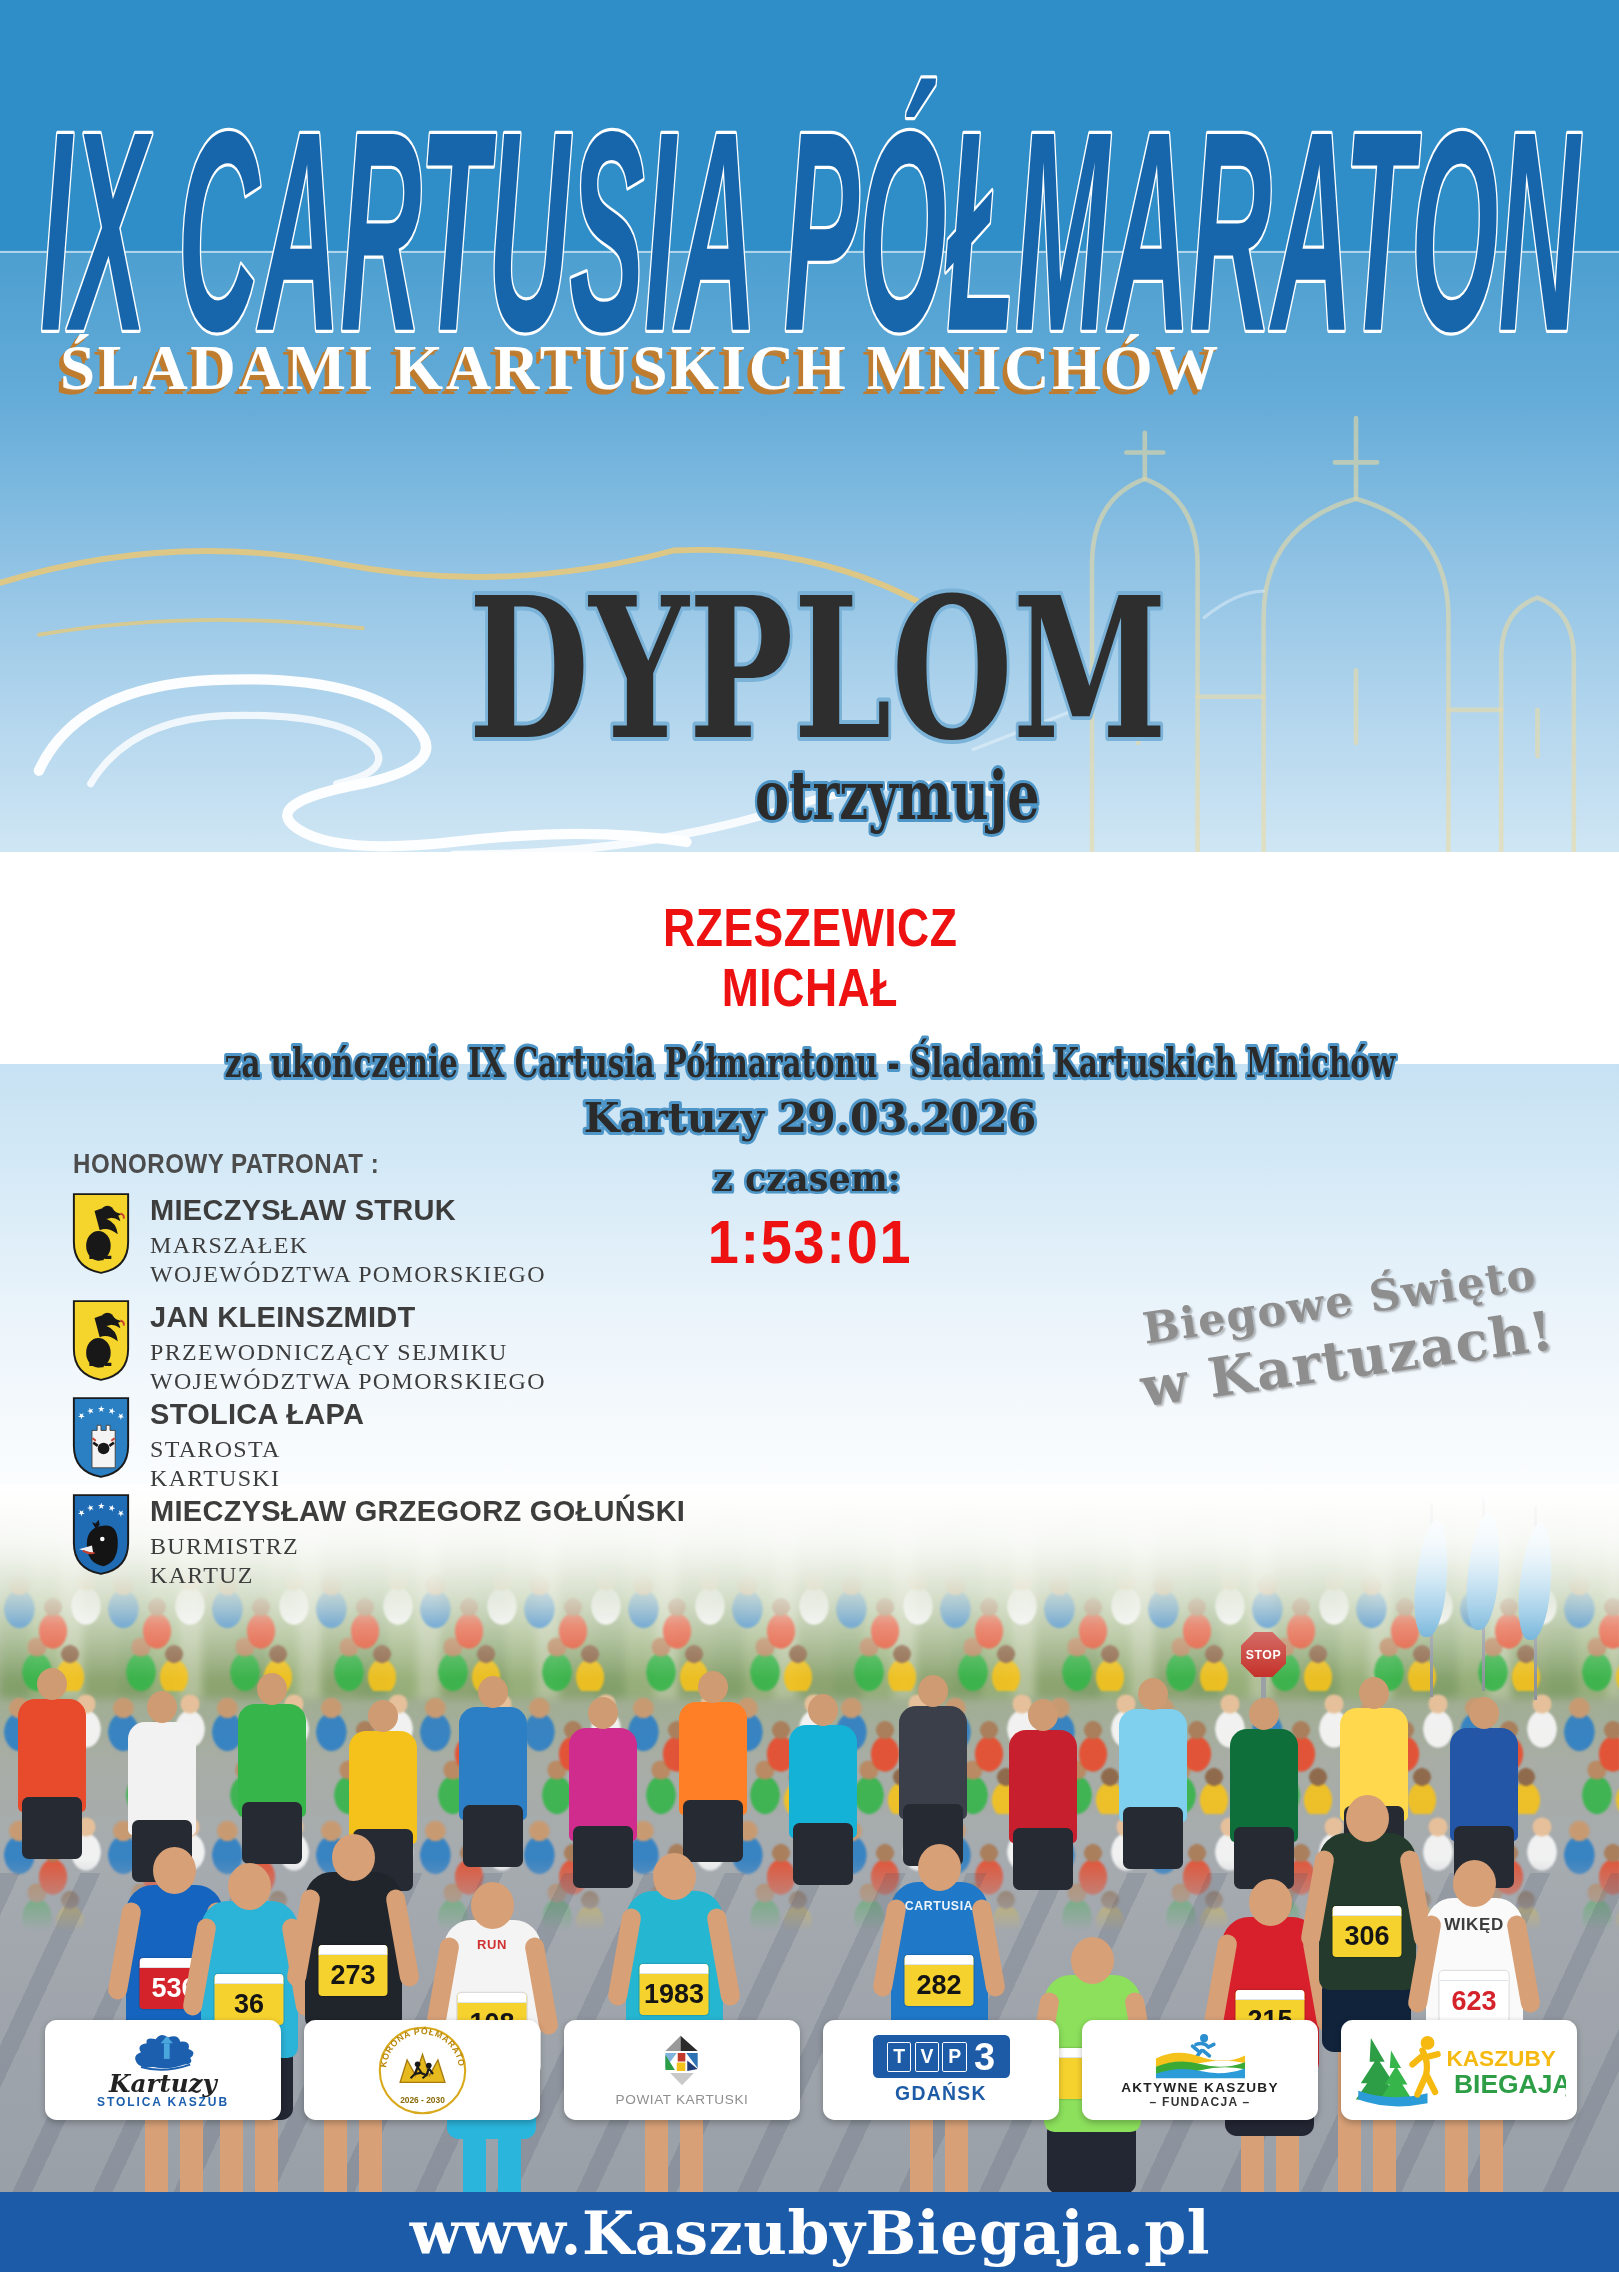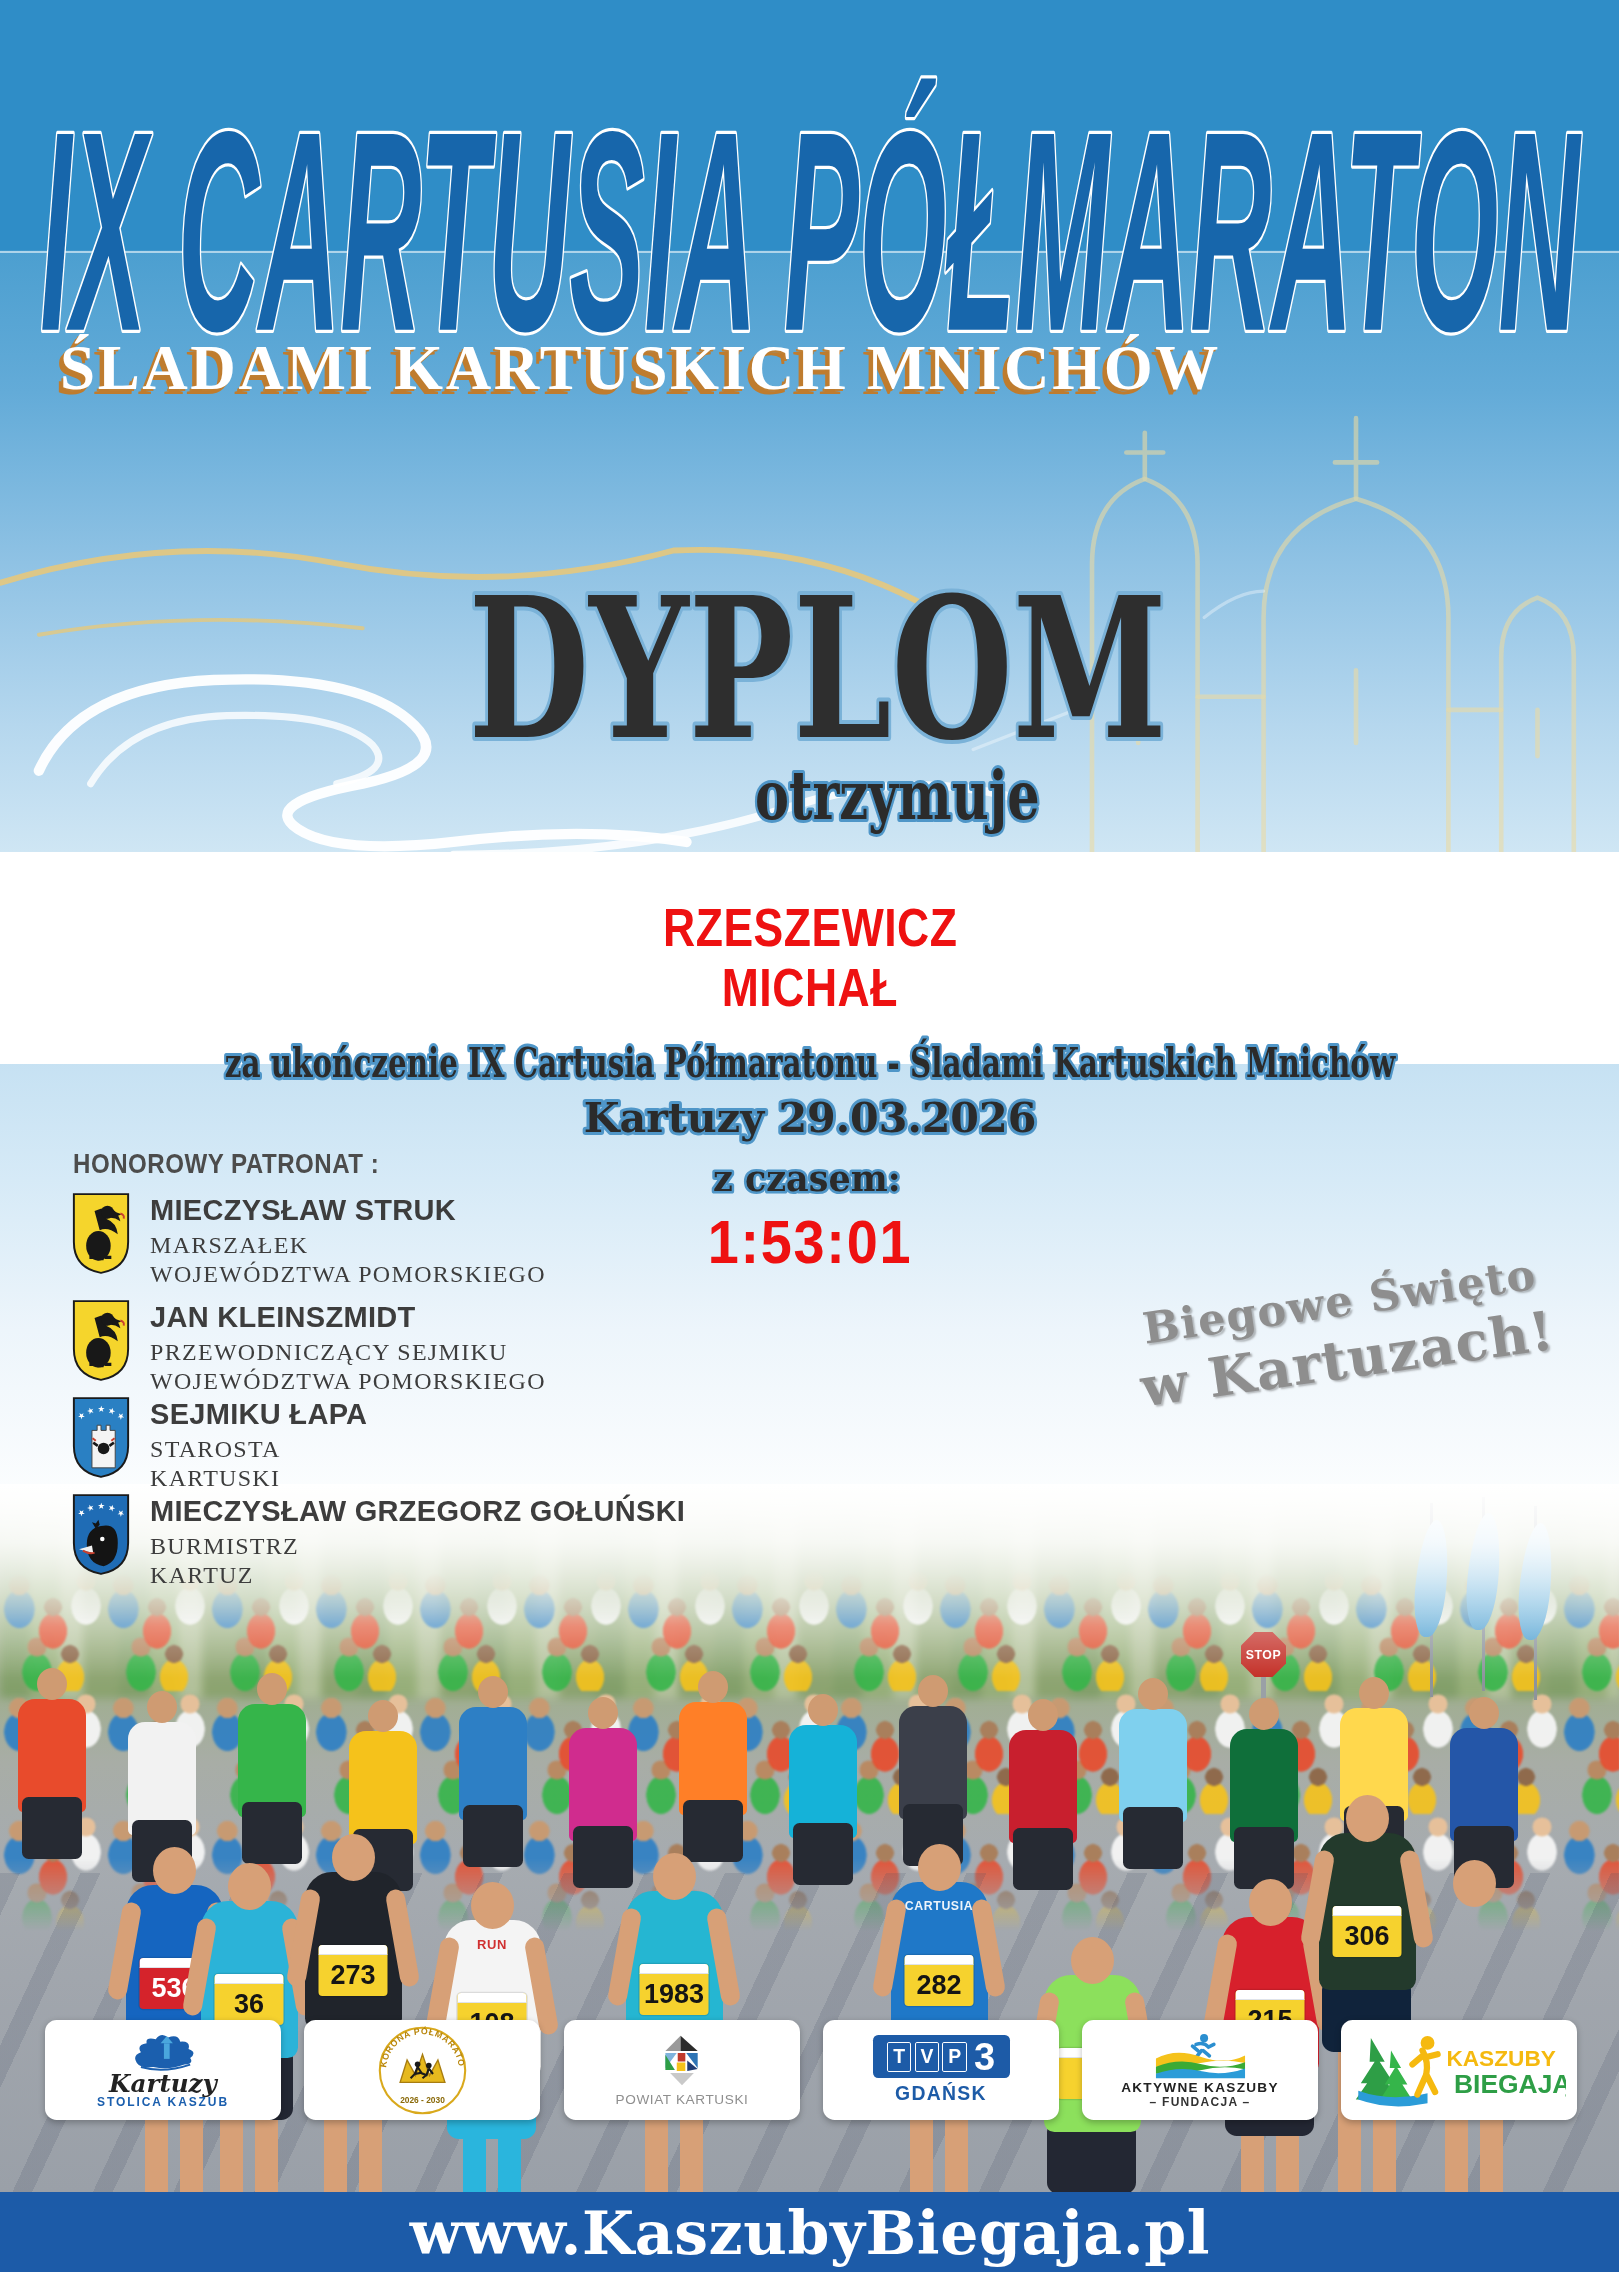--- a/index.html
+++ b/index.html
@@ -248,21 +248,21 @@
       <svg class="crest" viewBox="0 0 96 134">
         <path d="M6,6 H90 V80 Q90 120 48 128 Q6 120 6 80 Z" fill="#2a80c3" stroke="#1a1a1a" stroke-width="3"></path>
         <path id="p3arc" d="M14,42 Q48,12 82,42" fill="none"></path>
         <text font-size="13" fill="#fff"><textPath href="#p3arc" startOffset="2">★ ★ ★ ★ ★ ★ ★</textPath></text>
         <path d="M34,56 h8 v-8 h6 v8 h8 v-8 h6 v8 h8 v58 h-36 Z" fill="#f4f4f4" stroke="#444" stroke-width="1.5"></path>
         <circle cx="52" cy="84" r="9" fill="#181818"></circle>
         <path d="M43,80 l-7,-5 M61,80 l7,-5" stroke="#181818" stroke-width="4"></path>
         <path d="M40,72 l-5,-4 M64,72 l5,-4" stroke="#c8402e" stroke-width="3"></path>
       </svg>
       <div class="ptxt">
-        <div class="pname">SEJMIKU ŁAPA</div>
+        <div class="pname">STOLICA ŁAPA</div>
         <div class="prole">STAROSTA</div>
         <div class="prole">KARTUSKI</div>
       </div>
     </div>
 
     <div class="patron" style="top:1491px">
       <svg class="crest" viewBox="0 0 96 134">
         <path d="M6,6 H90 V80 Q90 120 48 128 Q6 120 6 80 Z" fill="#1f6cb5" stroke="#1a1a1a" stroke-width="3"></path>
         <path id="p4arc" d="M14,42 Q48,12 82,42" fill="none"></path>
         <text font-size="13" fill="#fff"><textPath href="#p4arc" startOffset="2">★ ★ ★ ★ ★ ★ ★</textPath></text>
@@ -448,20 +448,29 @@
           </div>
       </div>
       <div class="head"></div>
     </div>
 
     <div class="runner" style="left:1419px;top:376px">
       <div class="leg l"></div>
         <div class="leg r"></div>
 
       <div class="shorts"></div>
+      <div class="torso" style="background:#fafafa">
+        <div class="arm l"></div>
+          <div class="arm r"></div>
+        <div class="shirt-label" style="color:#3c3c3c;font-size:17px">WIKĘD</div>
+        <div class="bib white">
+            <div class="bib-top"></div>
+            <div class="bib-num">623</div>
+          </div>
+      </div>
       <div class="head"></div>
     </div>
   </div>
 
   <div class="card" style="left:45px">
     <svg width="97" height="41" viewBox="0 0 170 100">
       <path d="M20,78 Q8,60 30,52 Q18,34 44,30 Q40,14 66,20 Q80,2 96,16 Q120,6 126,26 Q152,24 146,44 Q168,52 150,66 Q160,80 136,82 Q100,96 60,88 Q30,92 20,78 Z" fill="#1b5fae"></path>
       <path d="M78,30 L93,12 L108,30 Z" fill="#4aa7dd"></path>
       <rect x="86" y="30" width="14" height="38" fill="#4aa7dd"></rect>
       <path d="M30,88 Q85,104 150,82" stroke="#1b5fae" stroke-width="5" fill="none"></path>

